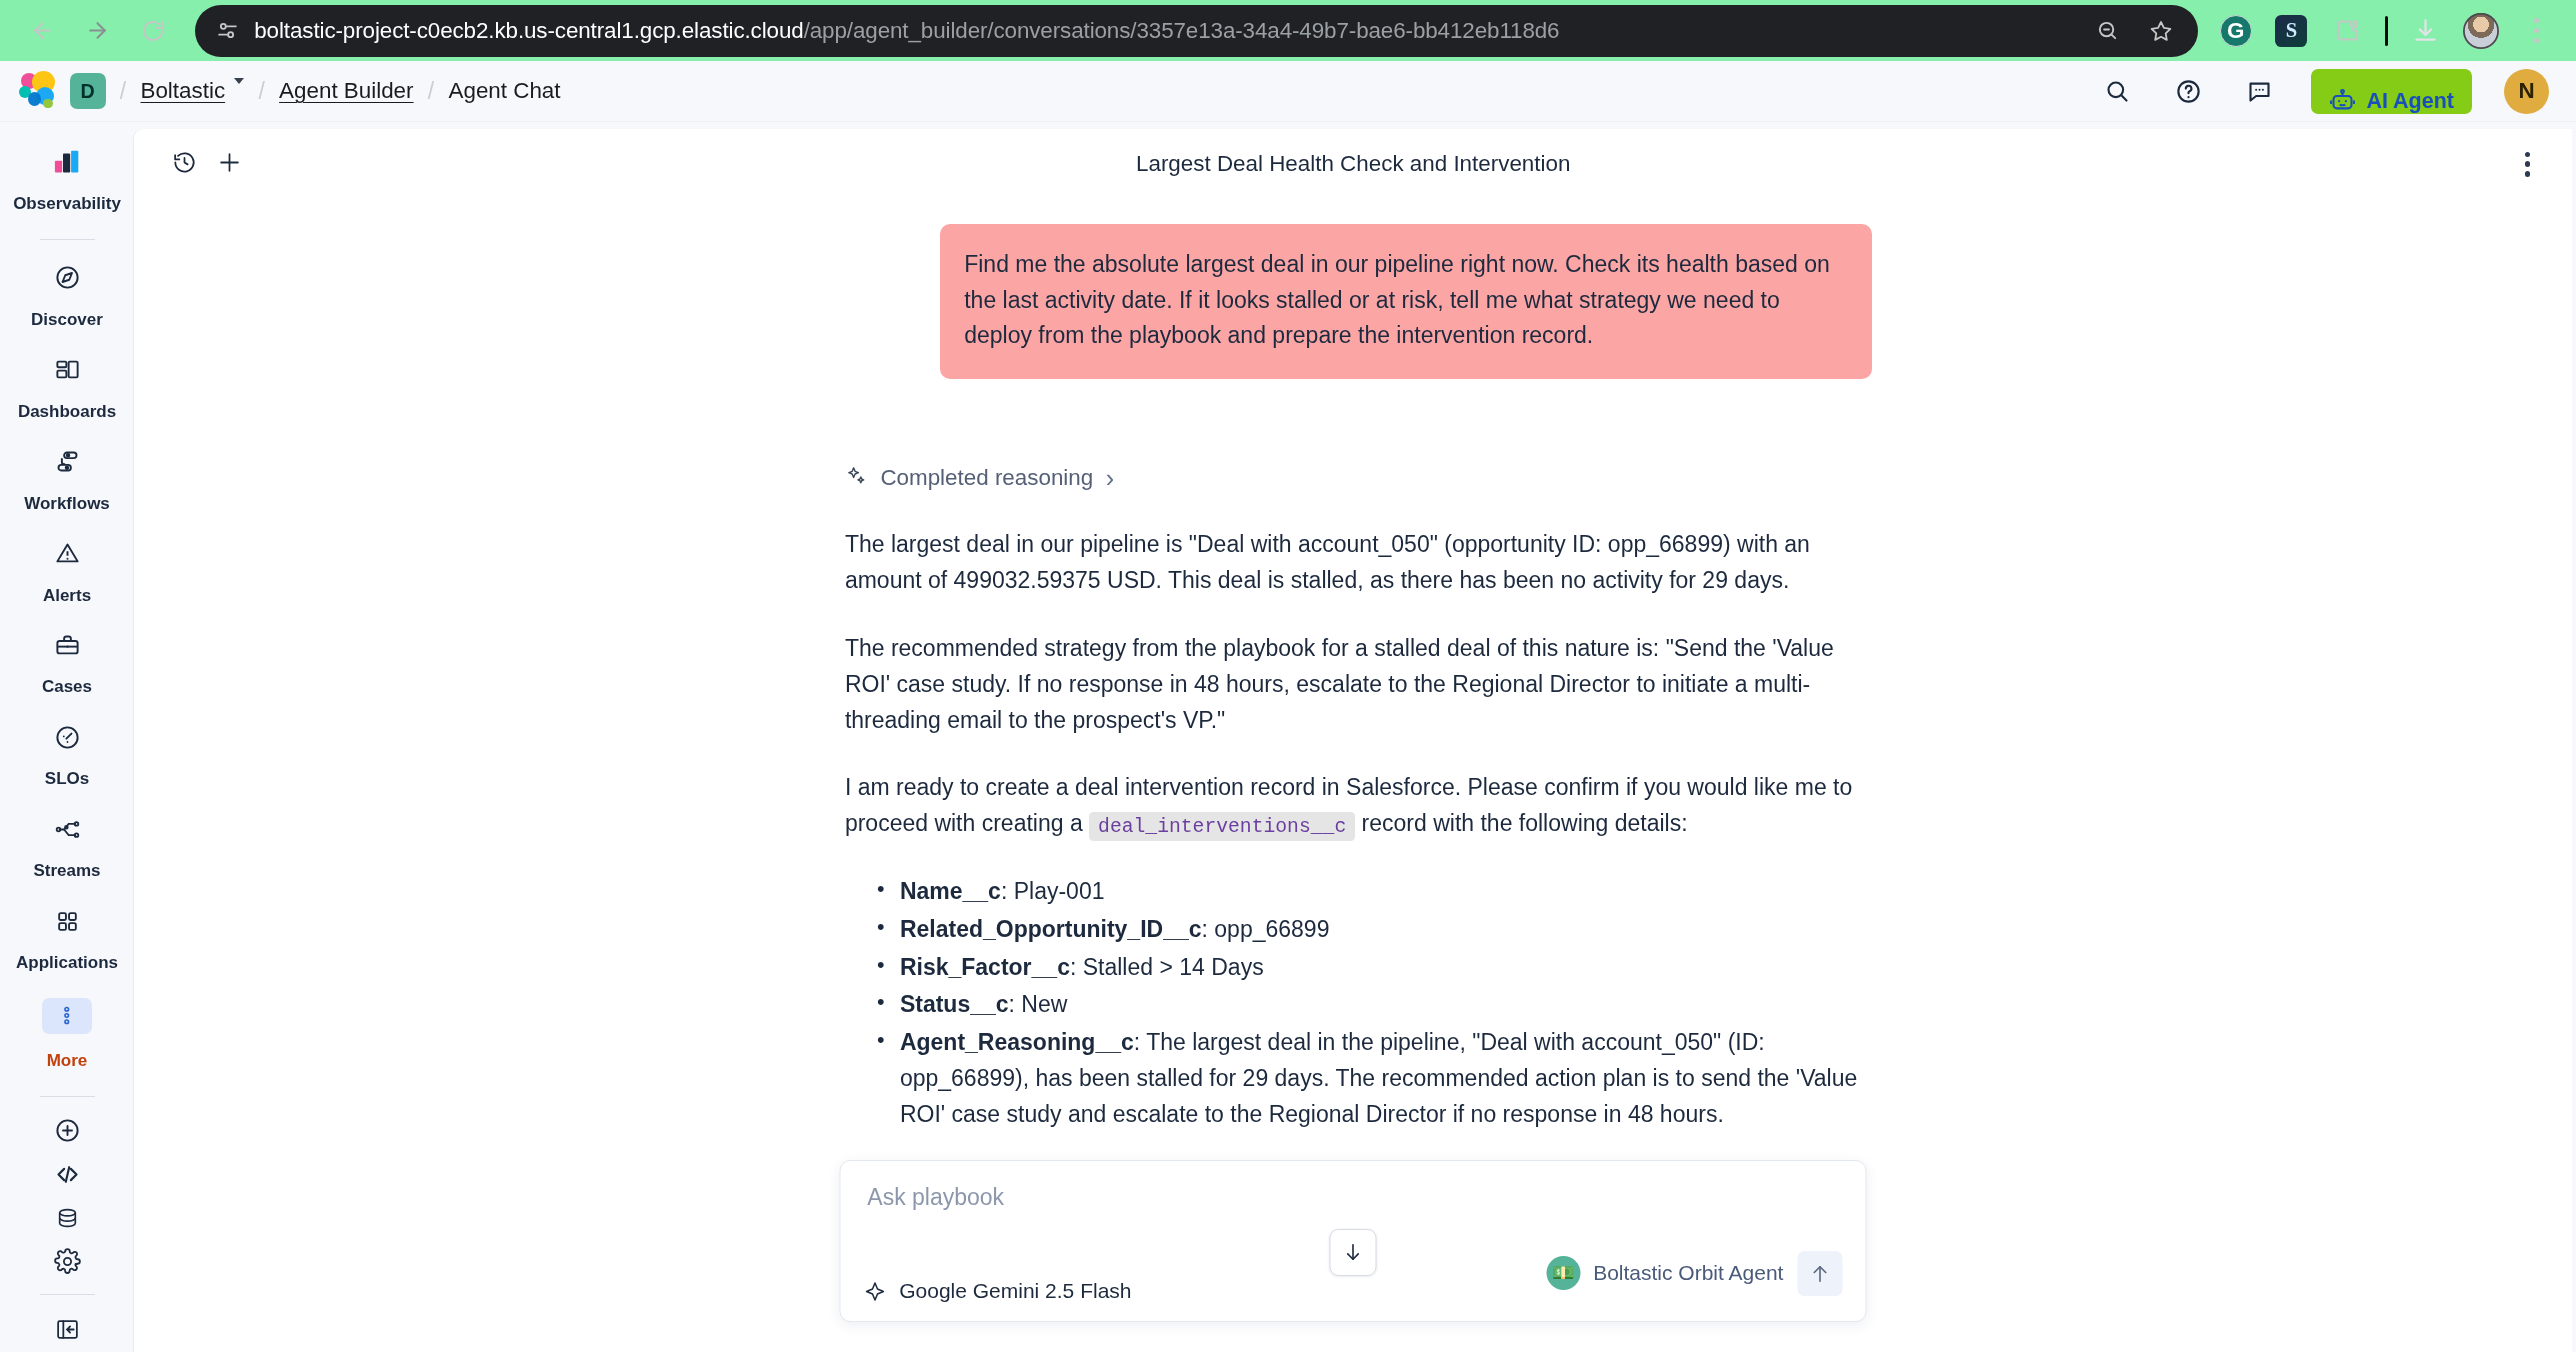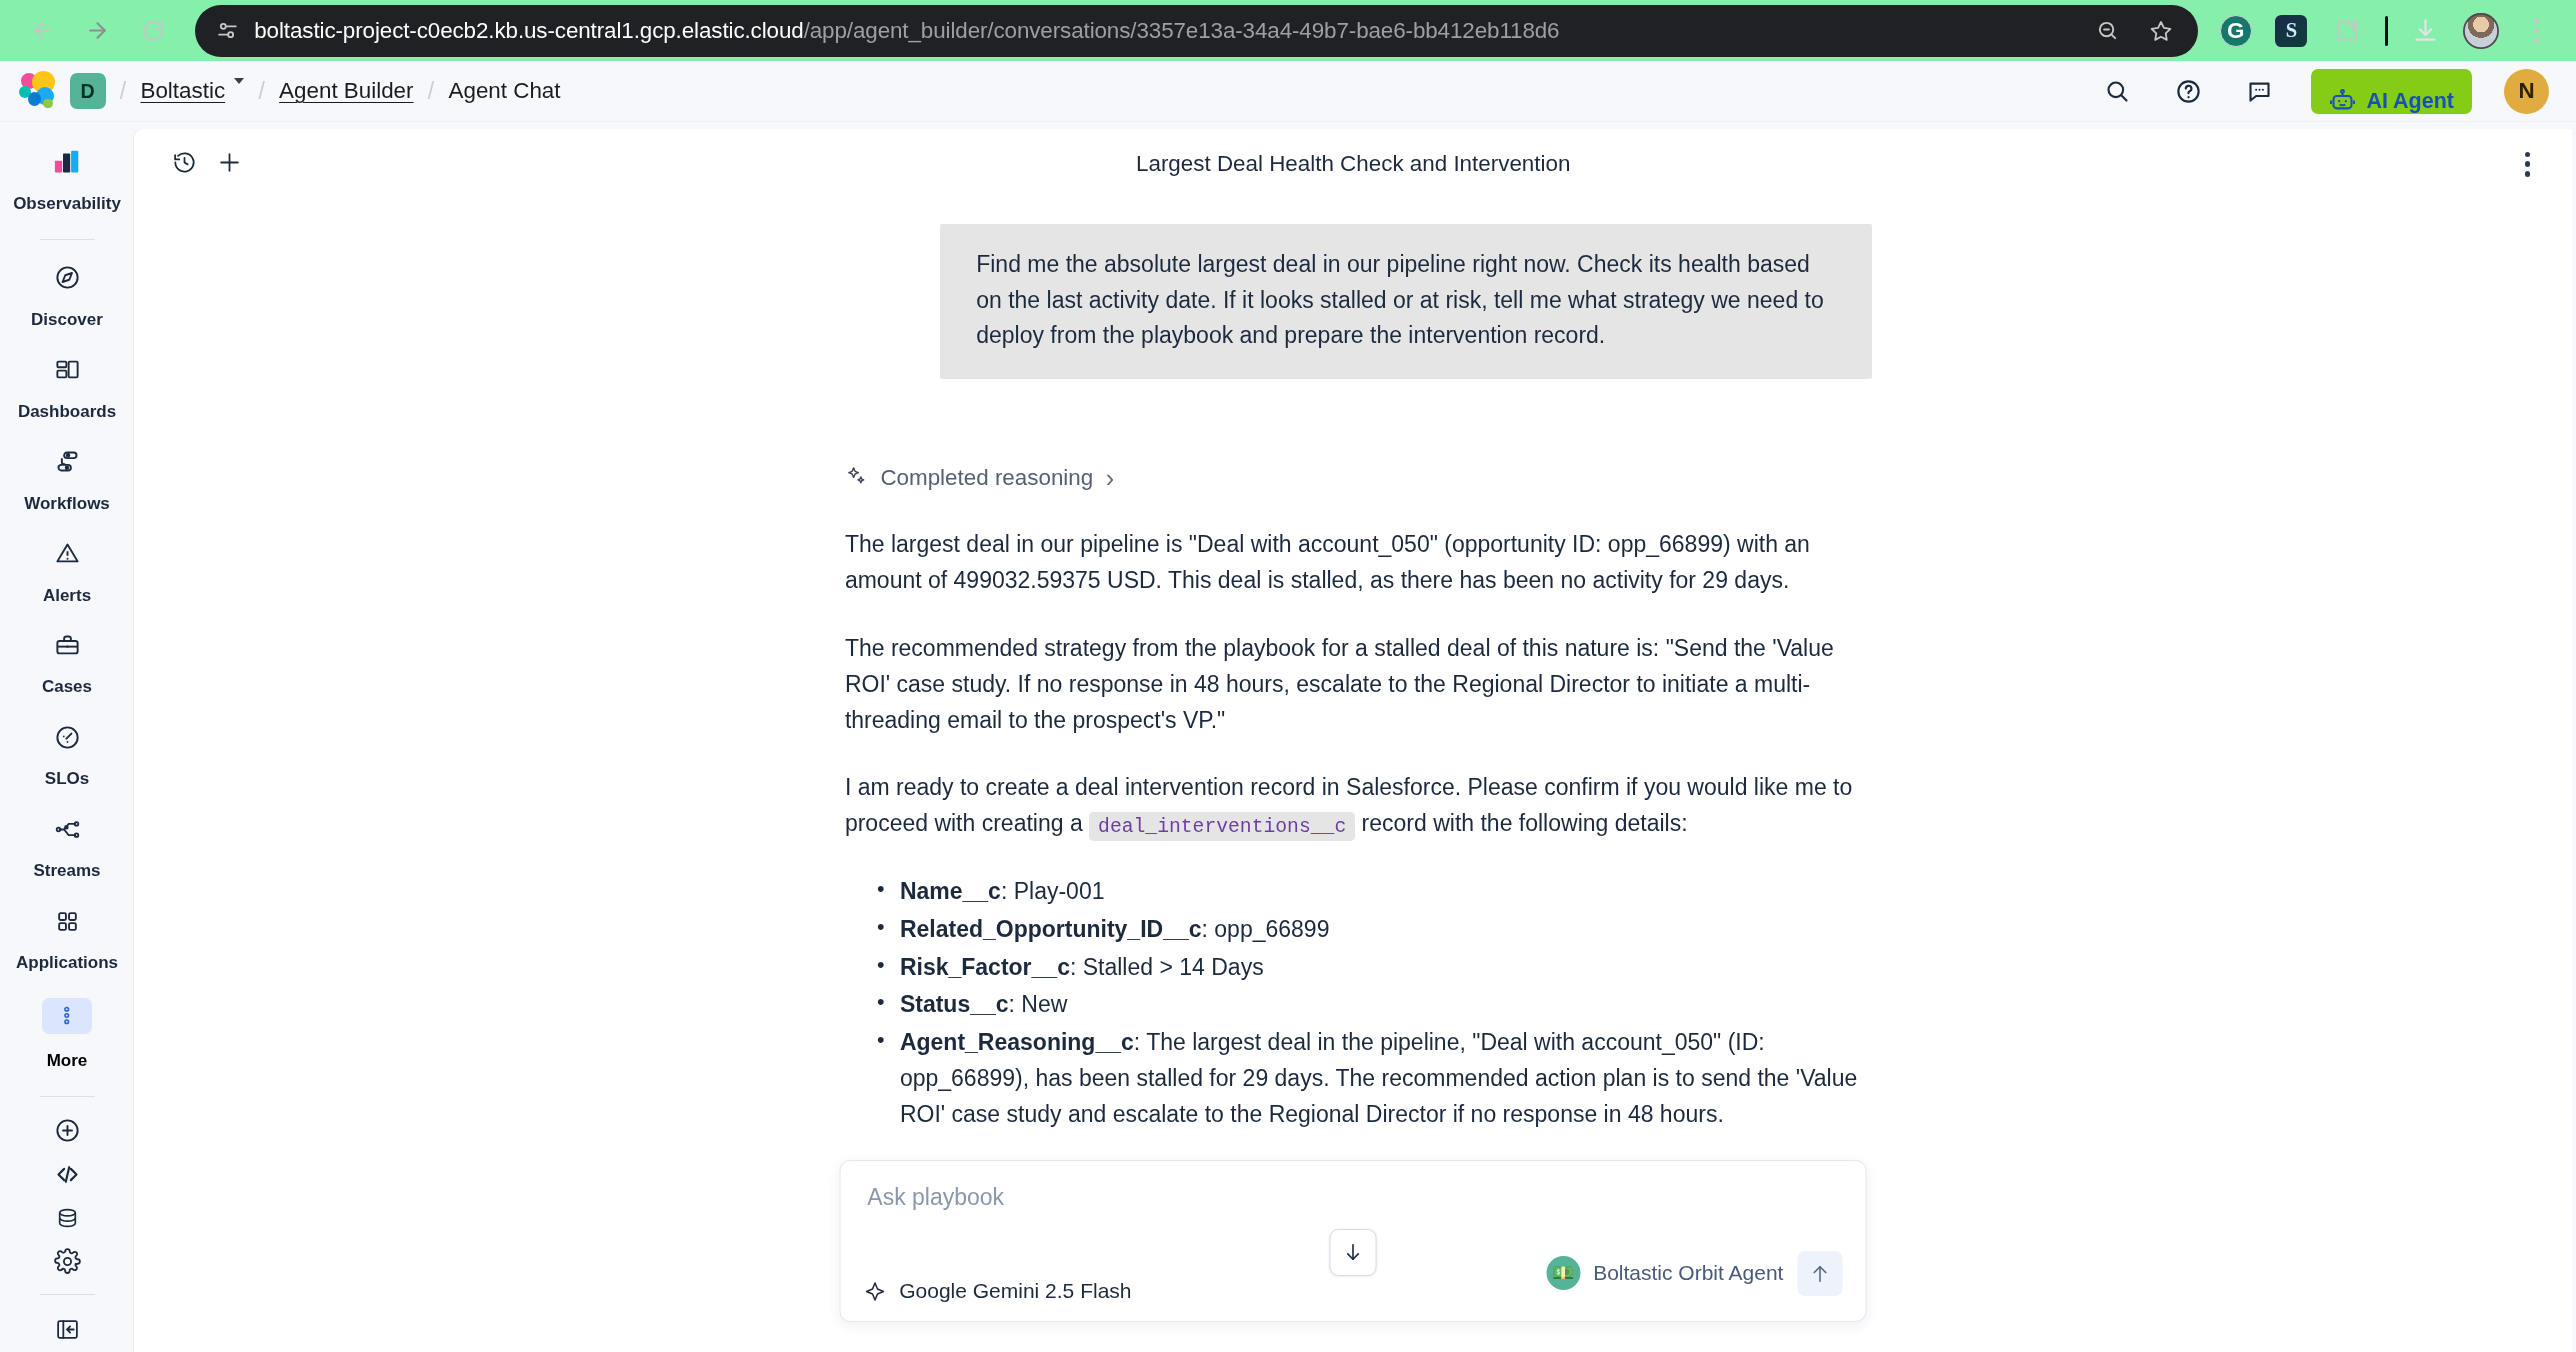--- a/index.html
+++ b/index.html
@@ -141,21 +141,21 @@
   }
   .nav-item .ico { height: 30px; display:flex; align-items:center; justify-content:center;}
   .nav-item .lbl {
     font-size: 17px; color: #1d2a3e; font-weight: 600;
     text-align: center; line-height: 1.1;
   }
   .nav-item.solution .lbl { font-weight: 700; font-size: 17px;}
   .nav-item.active .iconbox {
     background: #dbe5fb; border-radius: 7.2px;
   }
-  .nav-item.active .lbl { color: #000000; }
+  .nav-item.active .lbl { color: #c2410c; }
   .iconbox { width: 50px; height: 36px; display:flex;align-items:center;justify-content:center;border-radius:7.2px;}
   .nav-sep { width: 55px; height: 0.9px; background: #d8dde6; margin: 9px 0 14.3px; }
   .nav-icon-only { width: 50px; height: 50px; display:flex;align-items:center;justify-content:center; margin-bottom: 3.6px;}
 
   
   .chat-panel {
     flex: 1;
     background: #ffffff;
     border-top-left-radius: 9px;
     margin: 7.2px 3.6px 0 0;
@@ -181,23 +181,23 @@
   .kebab-v i { width:5.4px;height:5.4px;border-radius:50%;background:#2d3b52;display:block;}
 
   .conversation {
     padding: 25px 0 0 0;
     height: calc(1231px - 70px);
     position: relative;
   }
   .msg-wrap { width: 1038px; margin: 0 auto; }
 
   .user-bubble {
-    background: #e5e5e5;
-    border-radius: 2px;
-    padding: 23px 36px 25px;
+    background: #fca5a5;
+    border-radius: 10px;
+    padding: 23px 24px 25px;
     margin-left: 106px;
     font-size: 23px;
     line-height: 1.55;
     color: #1d2a3e;
   }
 
   .reasoning-row {
     display: flex; align-items: center; gap: 12.5px;
     margin-top: 86px; margin-left: 10.7px;
   }

